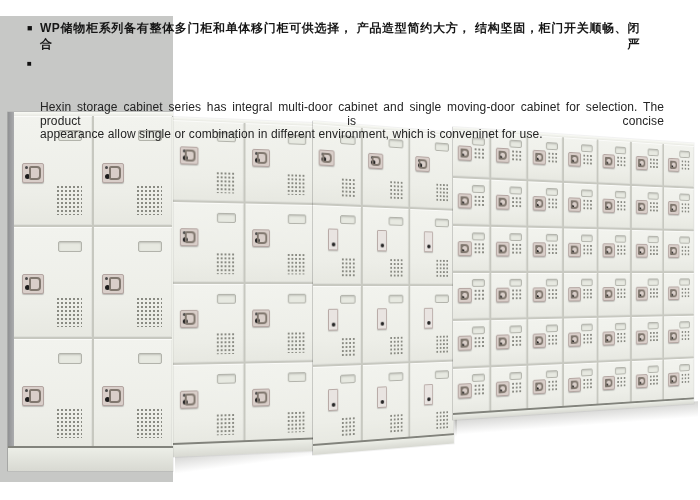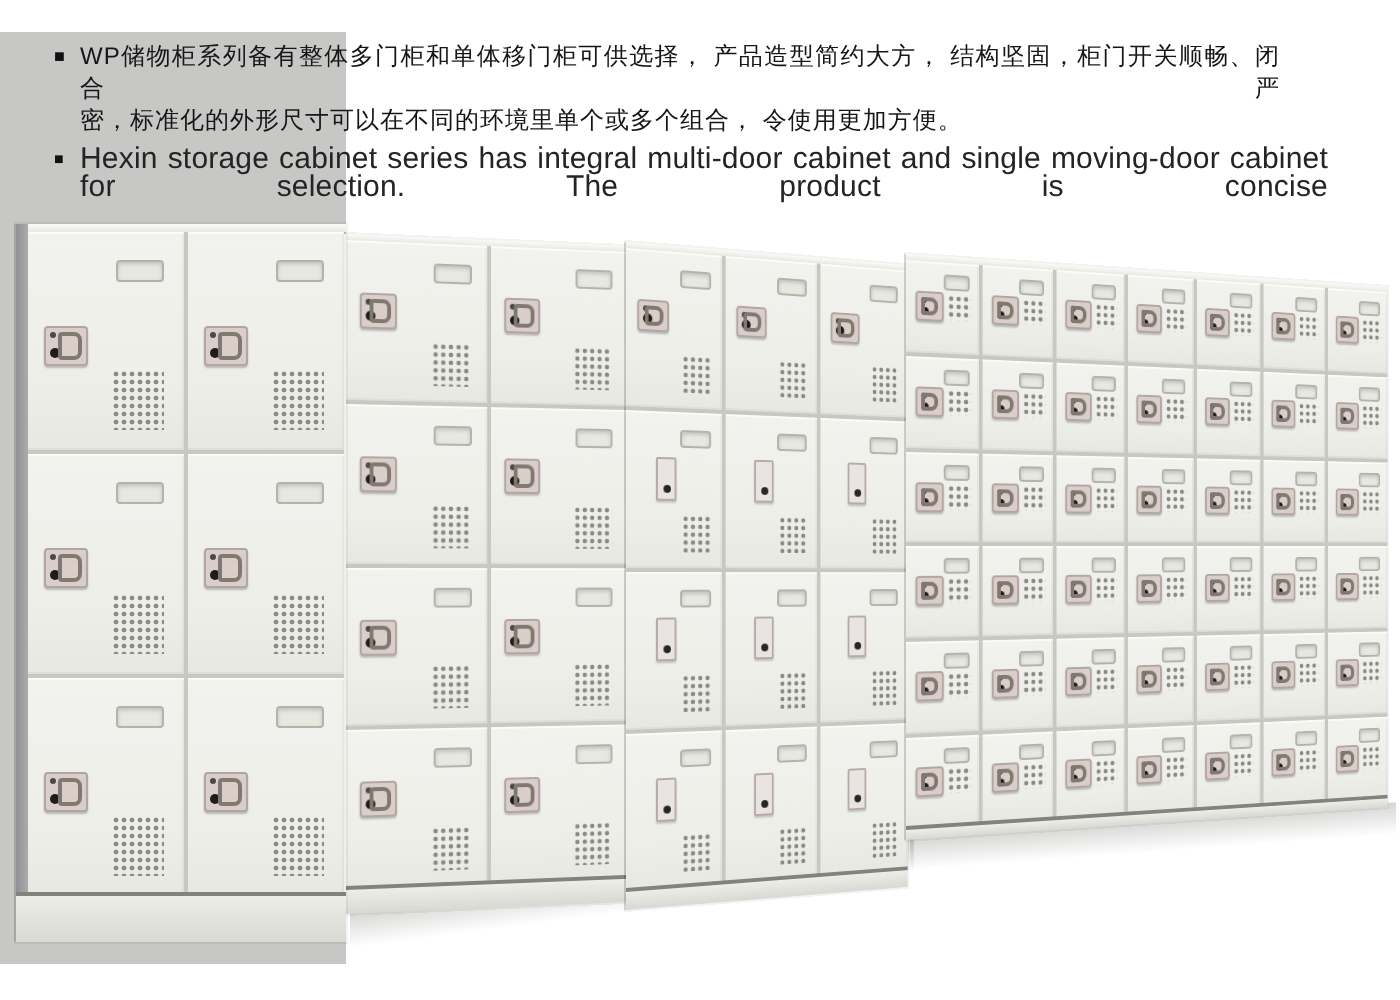--- a/index.html
+++ b/index.html
@@ -8,24 +8,24 @@
 
   
   .backdrop{position:absolute;left:0;top:16px;width:173px;height:466px;z-index:0;}
 
   
   .intro{position:absolute;left:27px;top:20px;z-index:6;}
   .bullet{display:flex;align-items:flex-start;}
   .marker{width:13px;flex:0 0 13px;color:#111;}
   .bullet-zh{margin-bottom:5px;}
   .bullet-zh .marker{font-size:9px;line-height:16px;}
-  .bullet-zh .lines{width:600px;font-size:12px;line-height:16px;font-weight:400;
+  .bullet-zh .lines{width:600px;font-size:12px;line-height:16px;font-weight:700;
                     letter-spacing:.5px;color:#161616;}
   .bullet-en .marker{font-size:8px;line-height:13.5px;}
-  .bullet-en .lines{width:624px;font-size:15px;line-height:13.5px;color:#242424;letter-spacing:.1px;}
+  .bullet-en .lines{width:624px;font-size:12px;line-height:13.5px;color:#242424;letter-spacing:.1px;margin-top:44px;}
   .tline{display:block;white-space:nowrap;}
   .tline.just{white-space:normal;text-align:justify;text-align-last:justify;}
 
   
   .photo{position:absolute;inset:0;z-index:1;}
   .floor-shadow{position:absolute;transform-origin:left top;z-index:1;
       background:linear-gradient(180deg,rgba(100,100,94,.27),rgba(100,100,94,0));}
   .shadow-left{left:175px;top:456px;width:282px;height:18px;transform:skewY(-7.5deg);}
   .shadow-right{left:455px;top:419px;width:243px;height:16px;transform:skewY(-4.2deg);}
 
@@ -90,27 +90,27 @@
 
 <div class="page">
 
   <div class="backdrop" style="background: rgb(199, 200, 198);"></div>
 
   <section class="intro">
     <div class="bullet bullet-zh">
       <span class="marker">■</span>
       <div class="lines">
           <div class="tline just">WP储物柜系列备有整体多门柜和单体移门柜可供选择， 产品造型简约大方， 结构坚固，柜门开关顺畅、闭合严</div>
-          <div class="tline">密，标准化的外形尺寸可以在不同的环境里单个或多个组合， 令使用更加方便。</div>
         </div>
     </div>
     <div class="bullet bullet-en">
       <span class="marker">■</span>
       <div class="lines">
           <div class="tline just">Hexin storage cabinet series has integral multi-door cabinet and single moving-door cabinet for selection. The product is concise</div>
+          <div class="tline">appearance allow single or combination in different environment, which is conveninet for use.</div>
         </div>
     </div>
   </section>
 
   <div class="photo">
     <div class="floor-shadow shadow-left"></div>
     <div class="floor-shadow shadow-right"></div>
     <div id="cabinets">
         <div class="cabinet s0" style="left: 8px; top: 112px; width: 165px; height: 359px;">
           <div class="cap"></div>

